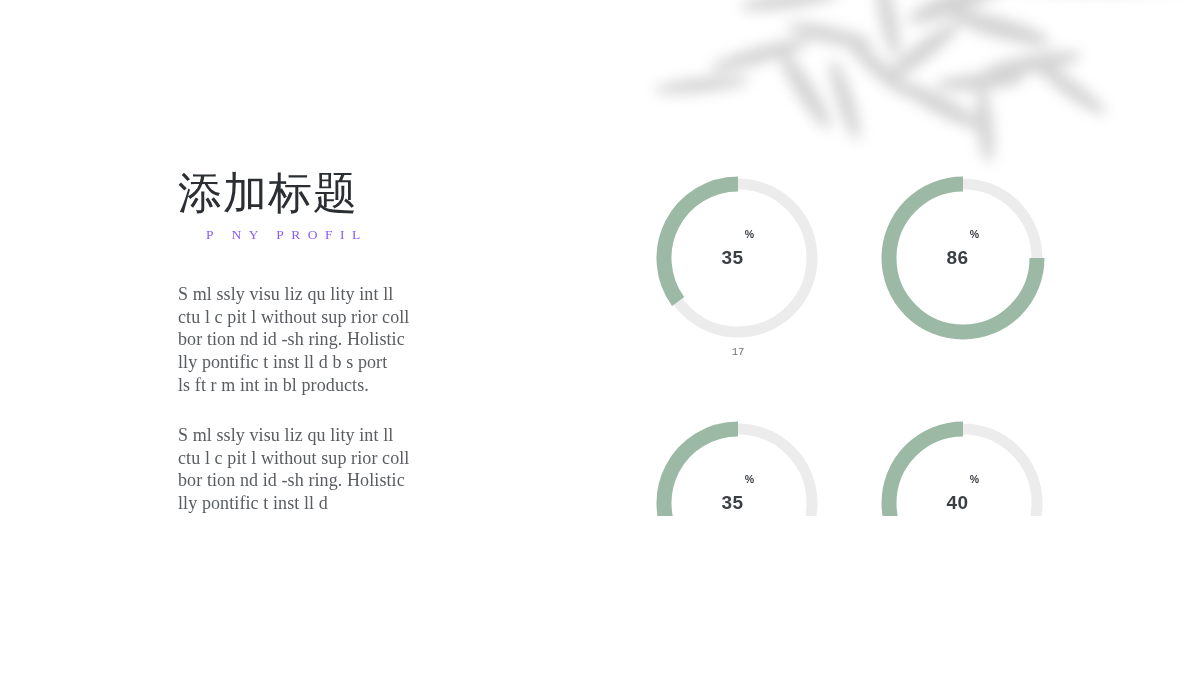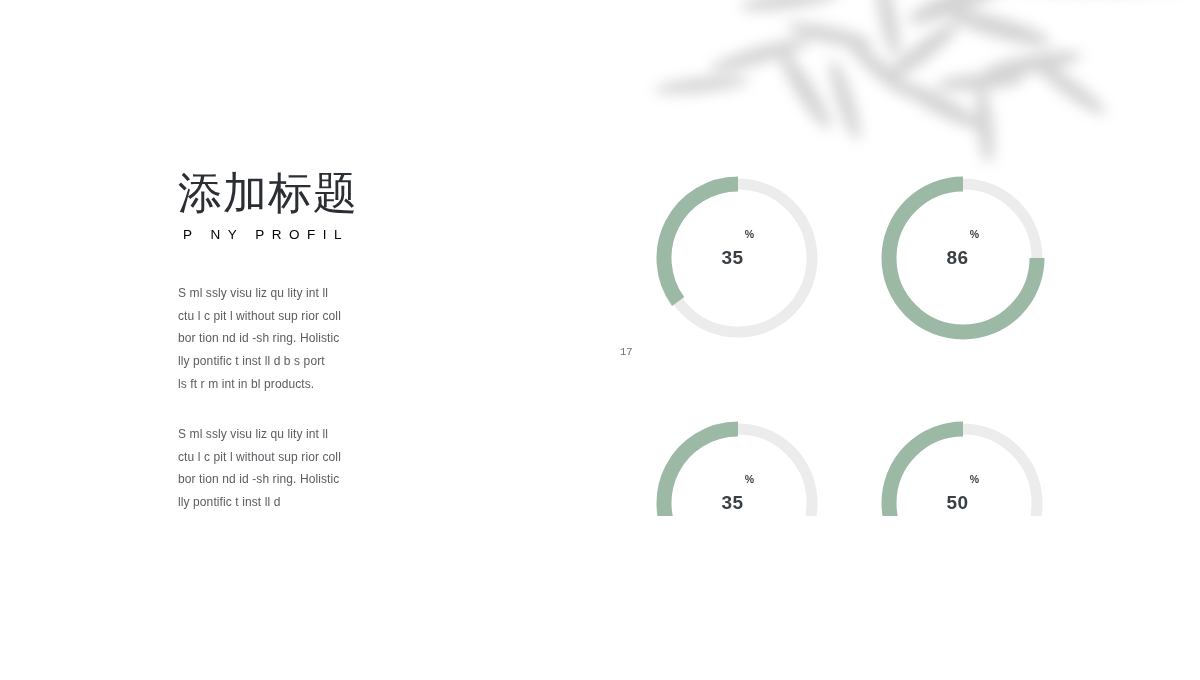--- a/index.html
+++ b/index.html
@@ -46,33 +46,33 @@
     font-size: 44px;
     font-weight: 400;
     color: #2b2f33;
     letter-spacing: 1px;
     line-height: 1.12;
     white-space: nowrap;
   }
 
   #page-subtitle {
     margin-top: 10px;
-    margin-left: 5px;
-    font-family: Liberation Sans, sans-serif;
+    margin-left: 28px;
+    font-family: Liberation Serif, serif;
     font-size: 13.5px;
     font-weight: 400;
-    color: #000000;
+    color: #8b5cf6;
     letter-spacing: 7.5px;
     white-space: nowrap;
   }
 
   .body-paragraph {
     margin-top: 40px;
-    font-family: Liberation Sans, sans-serif;
-    font-size: 12px;
+    font-family: Liberation Serif, serif;
+    font-size: 18px;
     line-height: 22.6px;
     color: #595d61;
     letter-spacing: 0.1px;
     white-space: pre-line;
   }
   #paragraph-2 { margin-top: 28px; }
 
   
   #page-number {
     position: absolute;
@@ -130,20 +130,21 @@
     margin-top: 60px;
     margin-left: 1px;
   }
 
   
   #donut-caption {
     position: absolute;
     left: 620px;
     top: 346px;
     width: 236px;
+    text-align: center;
     font-family: "Liberation Mono", monospace;
     font-size: 10.5px;
     color: #6d7175;
   }
 </style>
 </head>
 <body>
 
 <div id="slide">
 
@@ -221,21 +222,21 @@
           <span class="pct-sign">%</span>
       </div>
     </div>
 
     <div class="donut-cell" id="donut-cell-3">
       <svg class="donut-svg" viewBox="0 0 180 180">
         <circle class="donut-track" cx="90" cy="90" r="74" fill="none" stroke="#ececec" stroke-width="11"></circle>
         <path class="donut-arc" fill="none" stroke="#9cb9a5" stroke-width="15" stroke-linecap="butt" d="M 90.00 16.00 A 74 74 0 0 0 90.00 164.00"></path>
       </svg>
       <div class="donut-value">
-        <span>50</span>
+        <span>40</span>
           <span class="pct-sign">%</span>
       </div>
     </div>
 
   </div>
 
   <div id="donut-caption">17</div>
 
   <div id="page-number">6</div>
 

